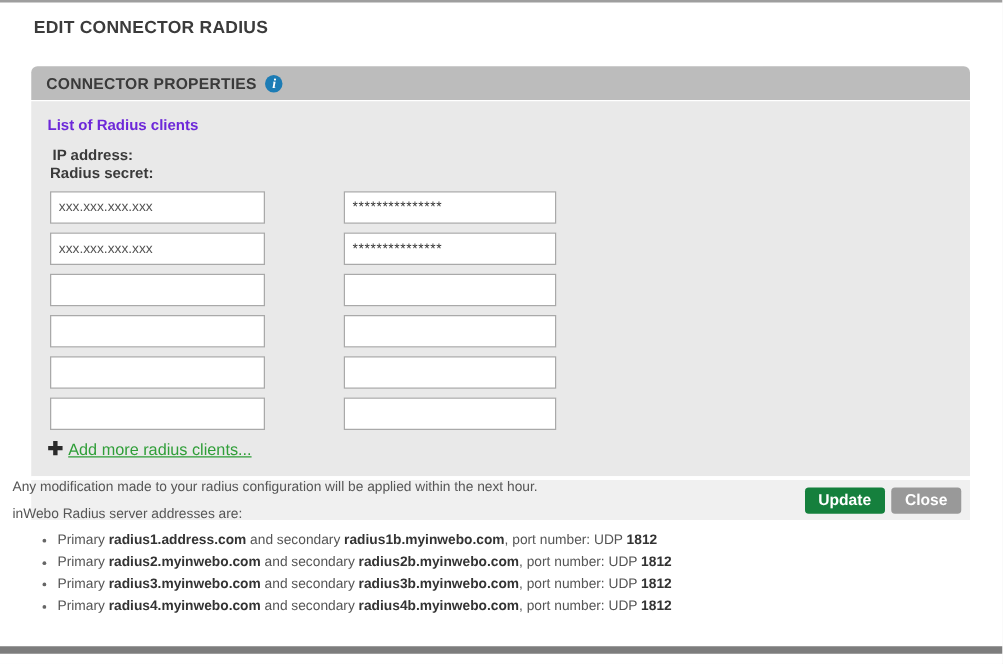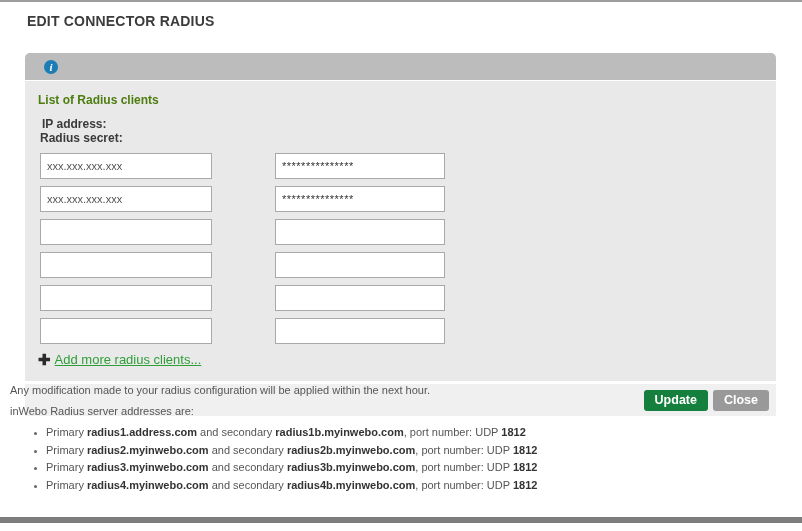--- a/index.html
+++ b/index.html
@@ -38,21 +38,21 @@
     color: #ffffff; font-family: "Liberation Serif", serif;
     font-style: italic; font-weight: bold; font-size: 11px;
     text-align: center; line-height: 14px;
     margin-left: 7px; cursor: pointer;
   }
   .panel-body {
     background: #e9e9e9;
     padding: 10px 0 10px 15px;
   }
   .section-label {
-    font-size: 12px; font-weight: bold; color: #4d7c0f;
+    font-size: 12px; font-weight: bold; color: #6d28d9;
     margin: 2px 0 10px -2px;
   }
   .cols-header { display: flex; margin-bottom: 8px; flex-direction: column; }
   .col-label {
     font-size: 12px; font-weight: bold; color: #3a3a3a;
   }
   .col-label.ip { width: 235px; padding-left: 2px; }
   .client-row { display: flex; margin-bottom: 7px; }
   .inp {
     height: 26px; background: #ffffff;
@@ -106,20 +106,21 @@
 </head>
 <body>
 
 <div class="top-line"></div>
 
 <h1 class="page-title">EDIT CONNECTOR RADIUS</h1>
 
 <div class="panel">
 
   <div class="panel-header">
+    <span class="panel-header-label">CONNECTOR PROPERTIES</span>
     <span class="info-icon" style="background: rgb(28, 124, 181);">i</span>
   </div>
 
   <div class="panel-body">
     <div class="section-label">List of Radius clients</div>
 
     <div class="cols-header">
       <span class="col-label ip">IP address:</span>
       <span class="col-label">Radius secret:</span>
     </div>

